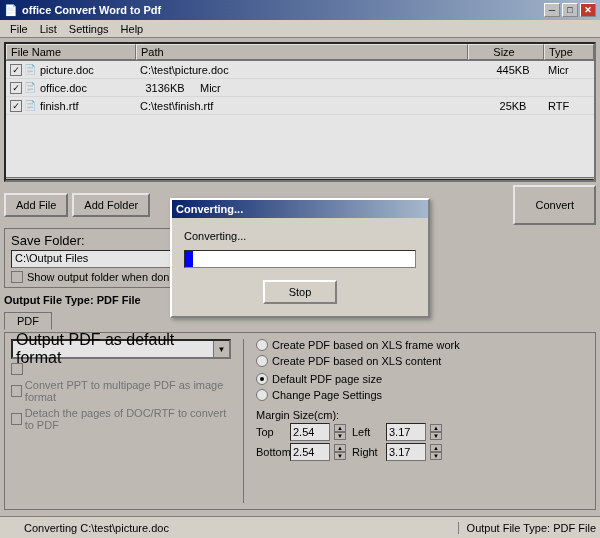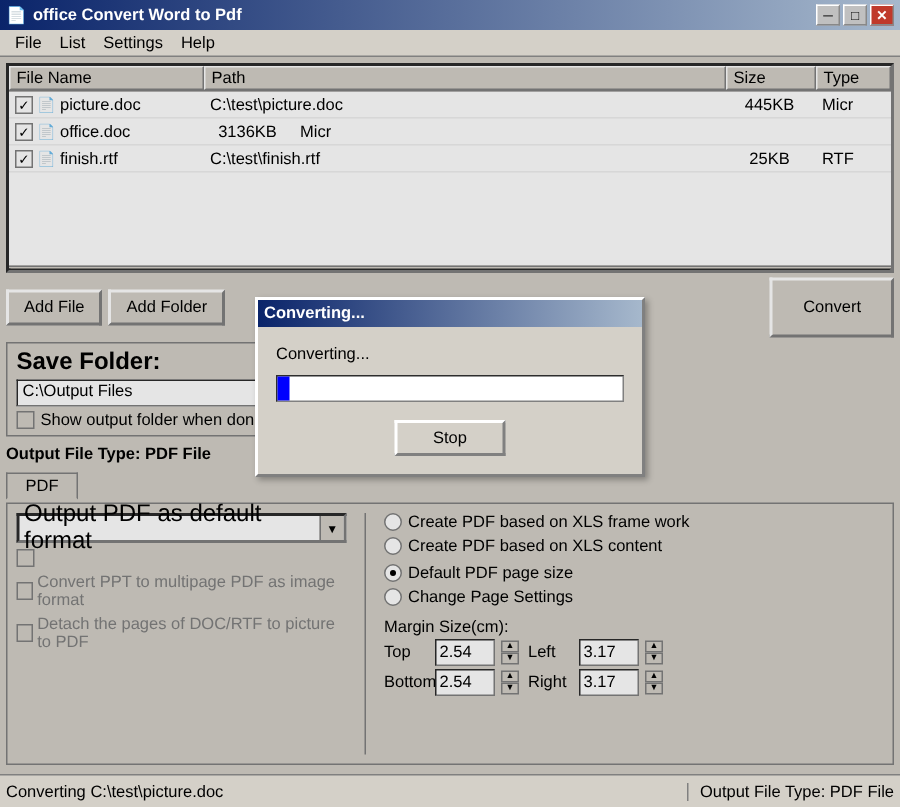--- a/index.html
+++ b/index.html
@@ -86,21 +86,21 @@
       padding: 1px 4px;
       font-size: 11px;
       background: #d4d0c8;
       border-top: 1px solid #fff;
       border-left: 1px solid #fff;
       border-bottom: 1px solid #808080;
       white-space: nowrap;
     }
     .col-filename { width: 130px; }
     .col-path { flex: 1; }
-    .col-size { width: 60px; text-align: left; padding-right: 8px; }
+    .col-size { width: 76px; text-align: center; padding-right: 8px; }
     .col-type { width: 50px; }
     .file-list-body {
       overflow-y: auto;
       height: calc(100% - 20px);
     }
     .file-row {
       display: flex;
       align-items: center;
       height: 18px;
       border-bottom: 1px solid #f0f0f0;
@@ -178,22 +178,22 @@
       height: 40px;
     }
     
     .save-folder-area {
       border: 1px solid #808080;
       padding: 4px 6px;
       background: #d4d0c8;
       width: 200px;
     }
     .save-folder-label {
-      font-size: 16px;
-      font-weight: bold;
+      font-size: 13px;
+      font-weight: normal;
       margin-bottom: 2px;
     }
     .folder-input {
       background: white;
       border: 1px inset #808080;
       padding: 1px 3px;
       font-size: 11px;
       width: 100%;
       height: 18px;
     }
@@ -339,20 +339,21 @@
       align-items: center;
       padding: 0 4px;
       font-size: 11px;
       position: absolute;
       bottom: 0;
       left: 0;
       right: 0;
     }
     .status-left {
       flex: 1;
+      margin-left: 20px;
     }
     .status-right {
       border-left: 1px solid #808080;
       padding-left: 8px;
     }
     
     .modal-overlay {
       position: absolute;
       top: 38px;
       left: 0;
@@ -544,21 +545,21 @@
 
         <div class="checkbox-opt">
           <div class="checkbox-small-gray"></div>
         </div>
         <div class="checkbox-opt">
           <div class="checkbox-small-gray"></div>
           <span>Convert PPT to multipage PDF as image format</span>
         </div>
         <div class="checkbox-opt">
           <div class="checkbox-small-gray"></div>
-          <span>Detach the pages of DOC/RTF to picture to PDF</span>
+          <span>Detach the pages of DOC/RTF to convert to PDF</span>
         </div>
       </div>
 
       <div class="divider-v"></div>
 
       <div class="pdf-right">
 
         <div class="radio-row">
           <div class="radio-circle"></div>
           <span>Create PDF based on XLS frame work</span>

